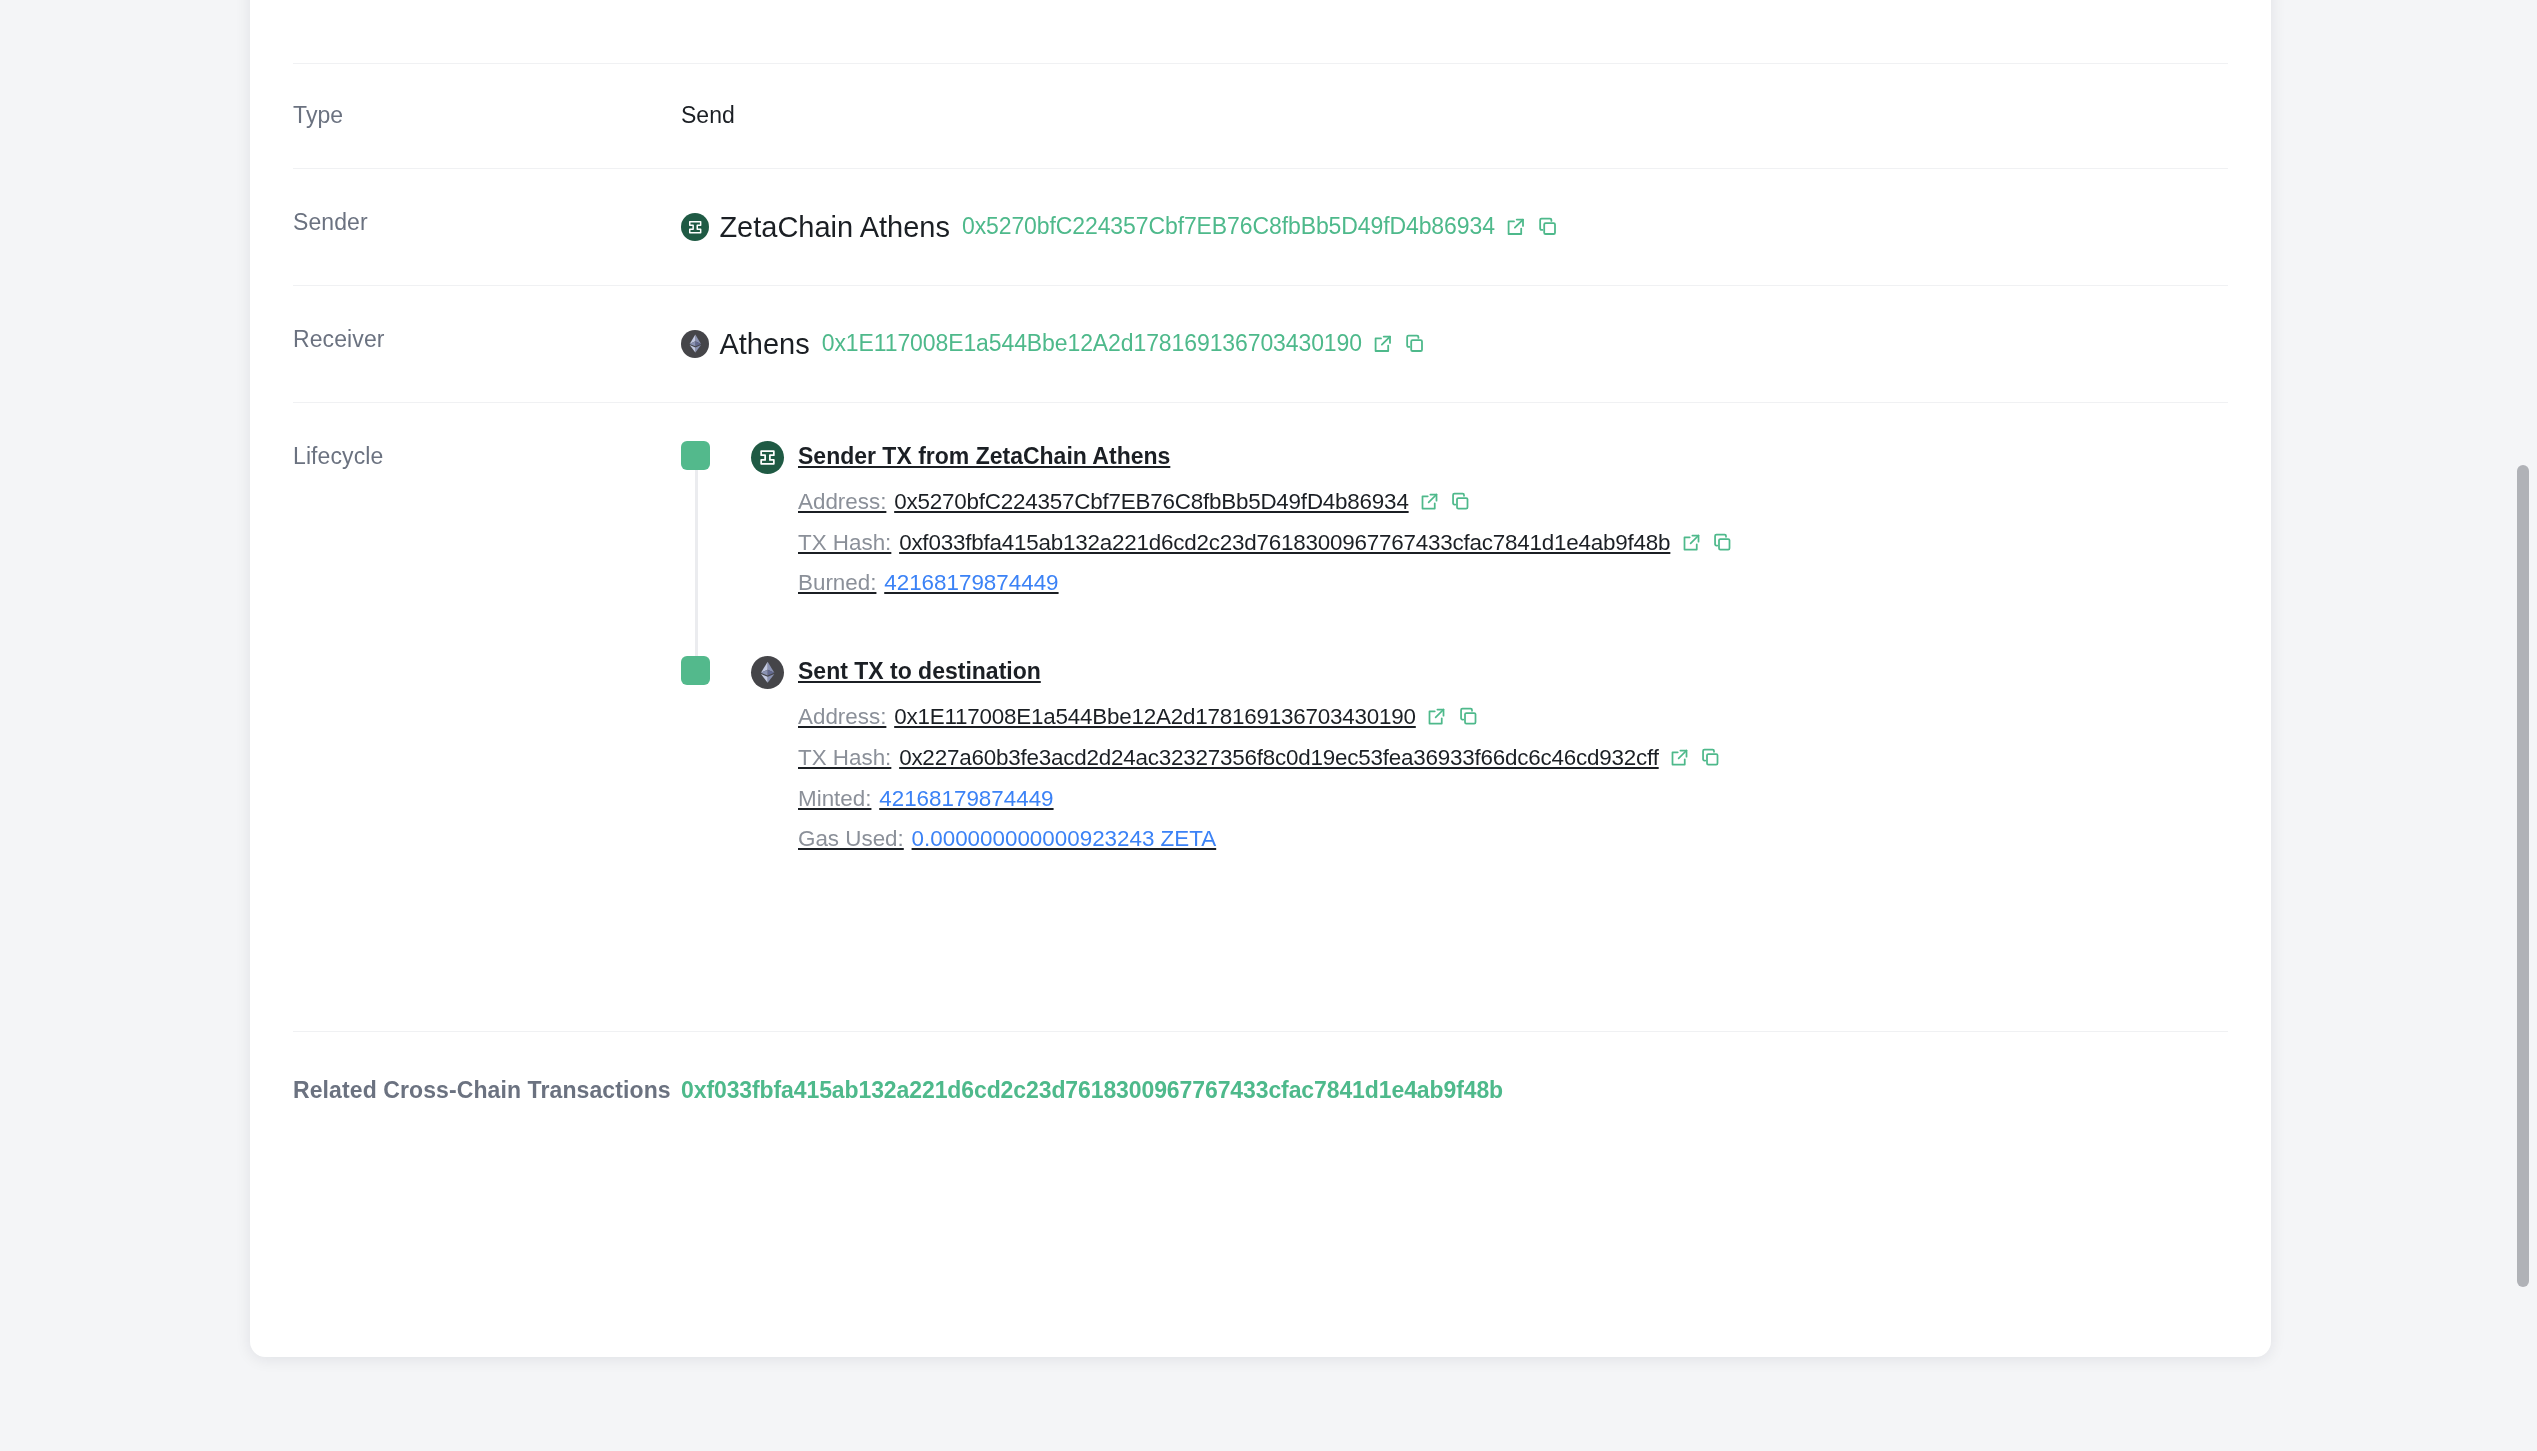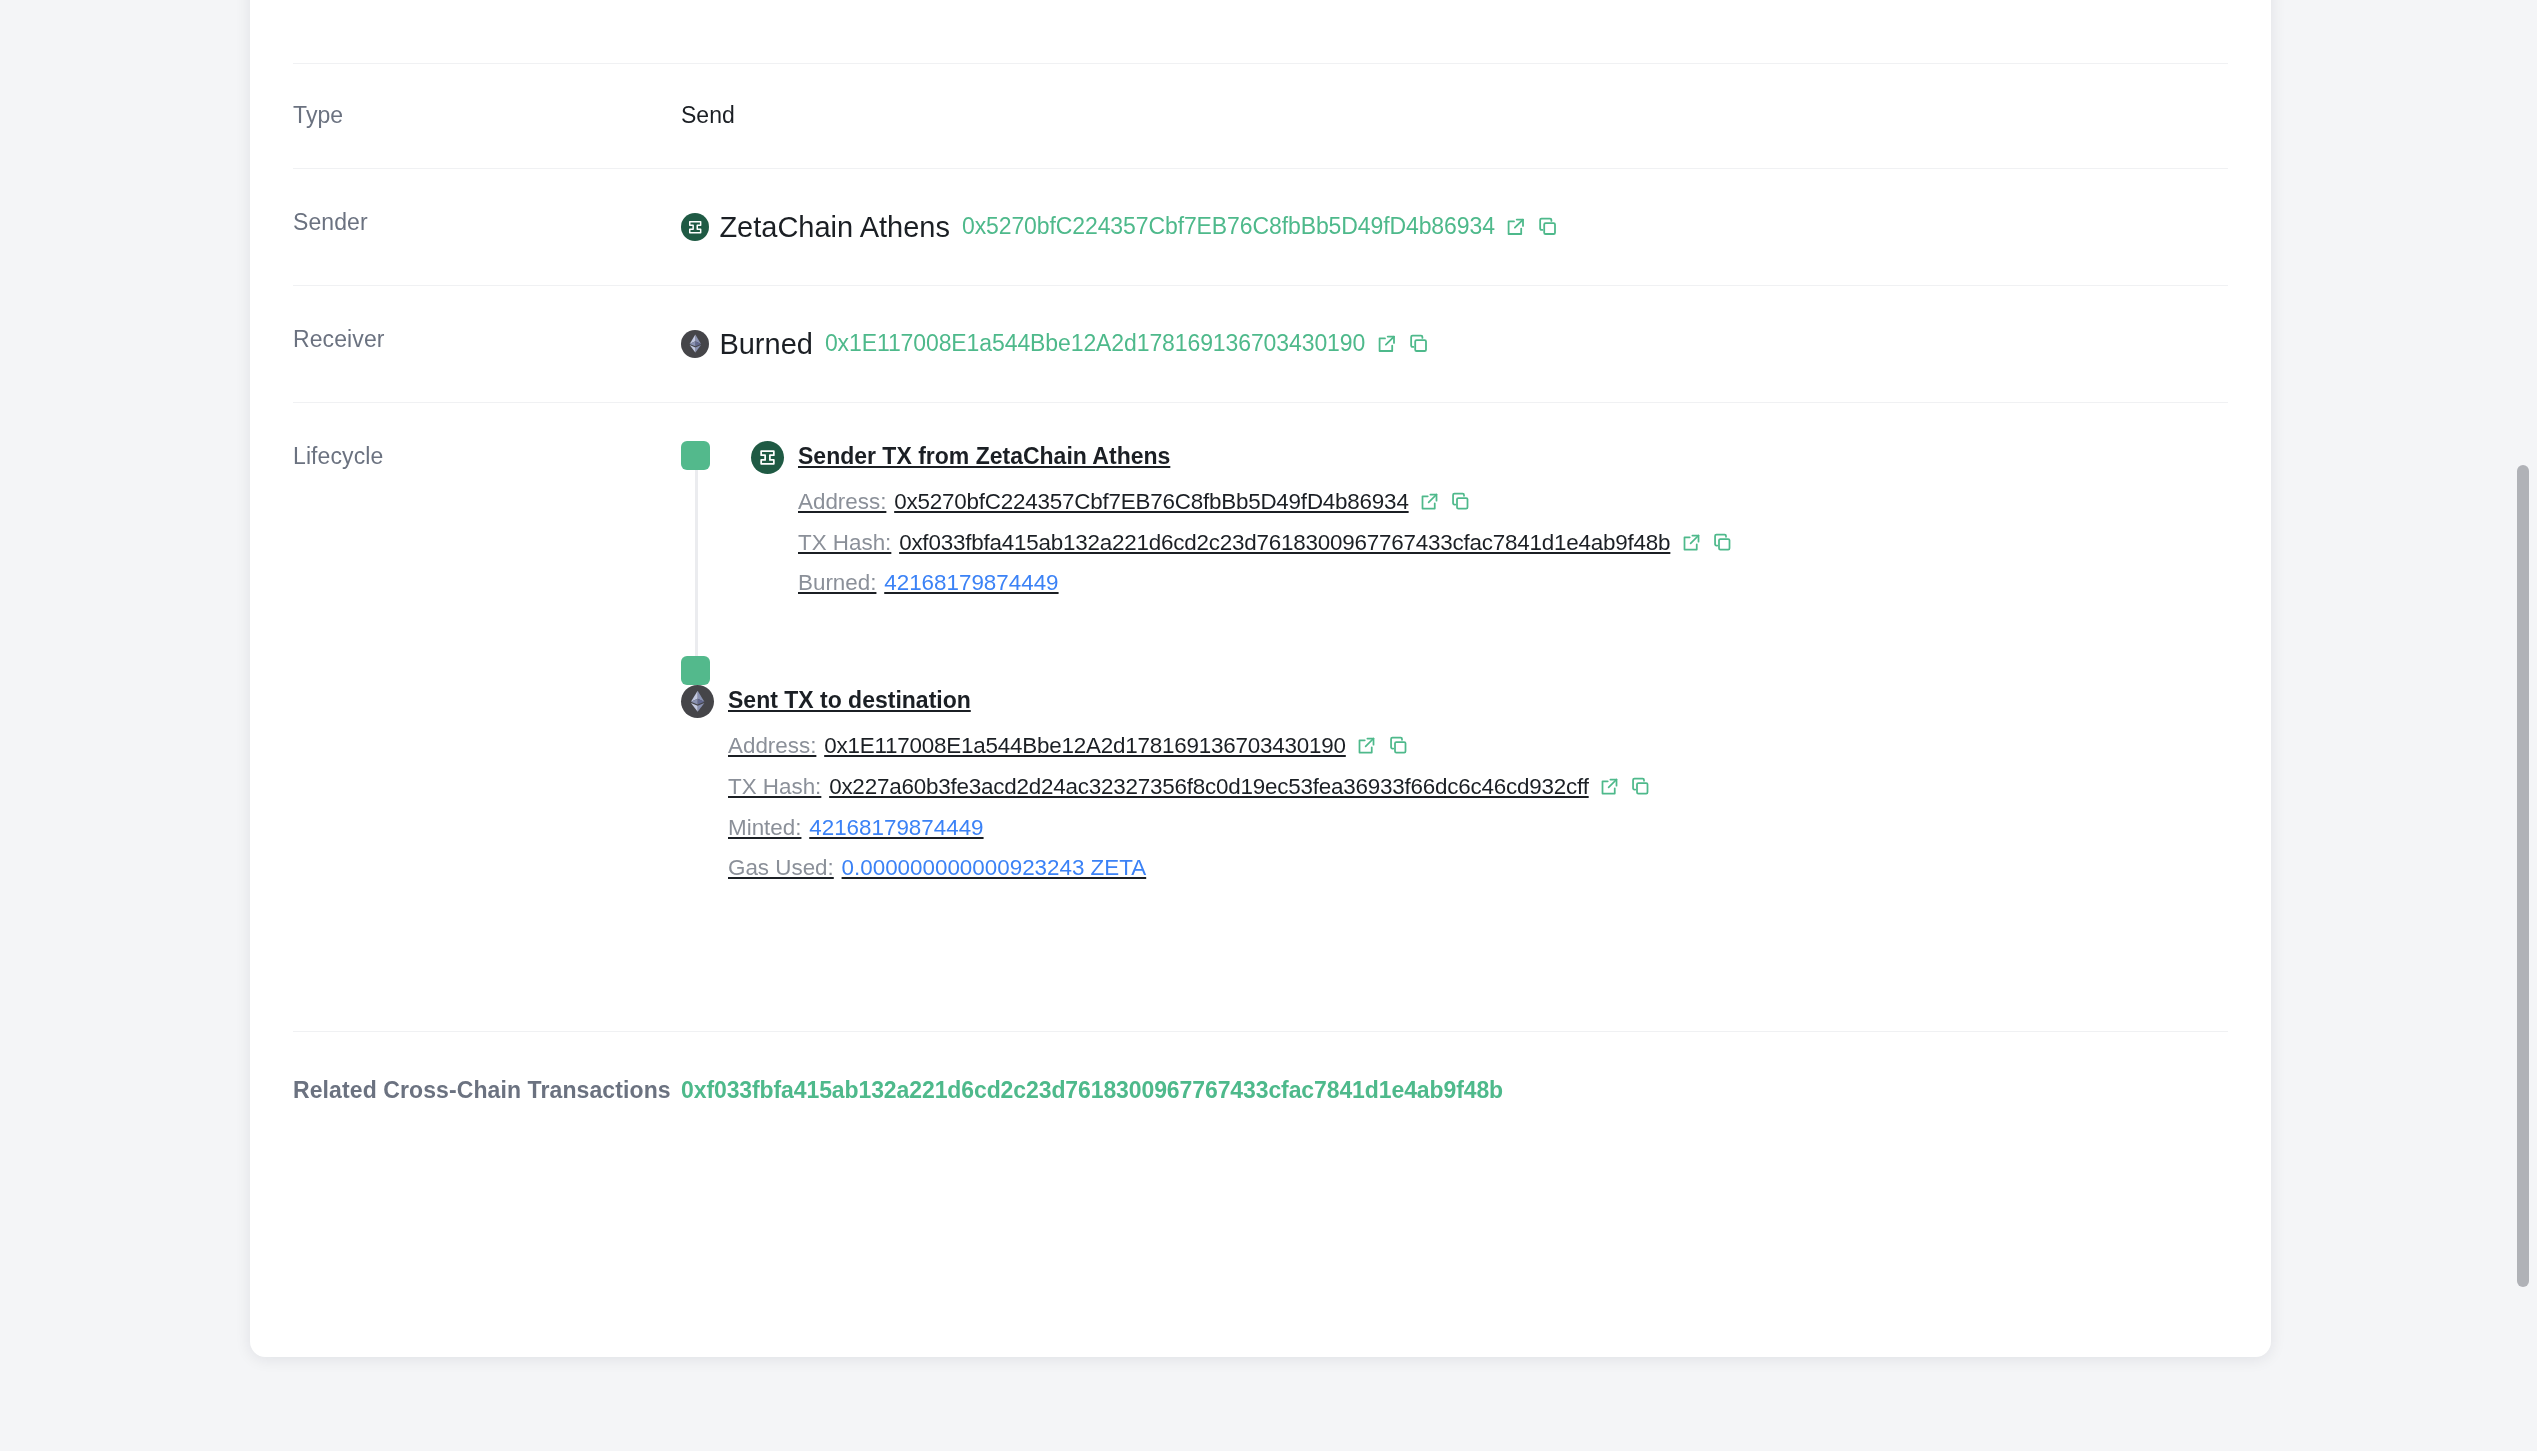--- a/index.html
+++ b/index.html
@@ -116,21 +116,21 @@
     padding-top: 0px;
     min-height: 552px;
     text-decoration: underline;
   }
 
   .lc-step {
     position: relative;
     display: flex;
     align-items: flex-start;
   }
-  .lc-step + .lc-step { margin-top: 57px; flex-direction: column; }
+  .lc-step + .lc-step { margin-top: 57px; }
 
   .lc-rail {
     position: relative;
     flex: 0 0 auto;
     width: 29px;
     margin-right: 41px;
   }
   .lc-marker {
     width: 29px;
     height: 29px;
@@ -272,21 +272,21 @@
           <span class="chain-icon eth">
             <svg width="14.7" height="19" viewBox="0 0 24 32">
               <path d="M12 1 L12 12.4 L21.6 16.8 Z" fill="#8a92b2"></path>
               <path d="M12 1 L2.4 16.8 L12 12.4 Z" fill="#c2c8e0"></path>
               <path d="M12 22.6 L12 31 L21.6 18.6 Z" fill="#8a92b2"></path>
               <path d="M12 31 L12 22.6 L2.4 18.6 Z" fill="#c2c8e0"></path>
               <path d="M12 20.8 L21.6 16.8 L12 12.4 Z" fill="#62688f"></path>
               <path d="M2.4 16.8 L12 20.8 L12 12.4 Z" fill="#8a92b2"></path>
             </svg>
           </span>
-          <span class="chain-name">Burned</span>
+          <span class="chain-name">Athens</span>
           <a class="addr-link" href="#">0x1E117008E1a544Bbe12A2d178169136703430190</a>
           <span class="icon-btn">
             <svg width="21.6" height="21.6" viewBox="0 0 24 24" fill="none" stroke="#4eb98b" stroke-width="2" stroke-linecap="round" stroke-linejoin="round">
               <path d="M13 4 H20 V11"></path>
               <path d="M20 4 L11 13"></path>
               <path d="M18 14 V20 H4 V6 H10"></path>
             </svg>
           </span>
           <span class="icon-btn">
             <svg width="21.6" height="21.6" viewBox="0 0 24 24" fill="none" stroke="#4eb98b" stroke-width="2" stroke-linecap="round" stroke-linejoin="round">

